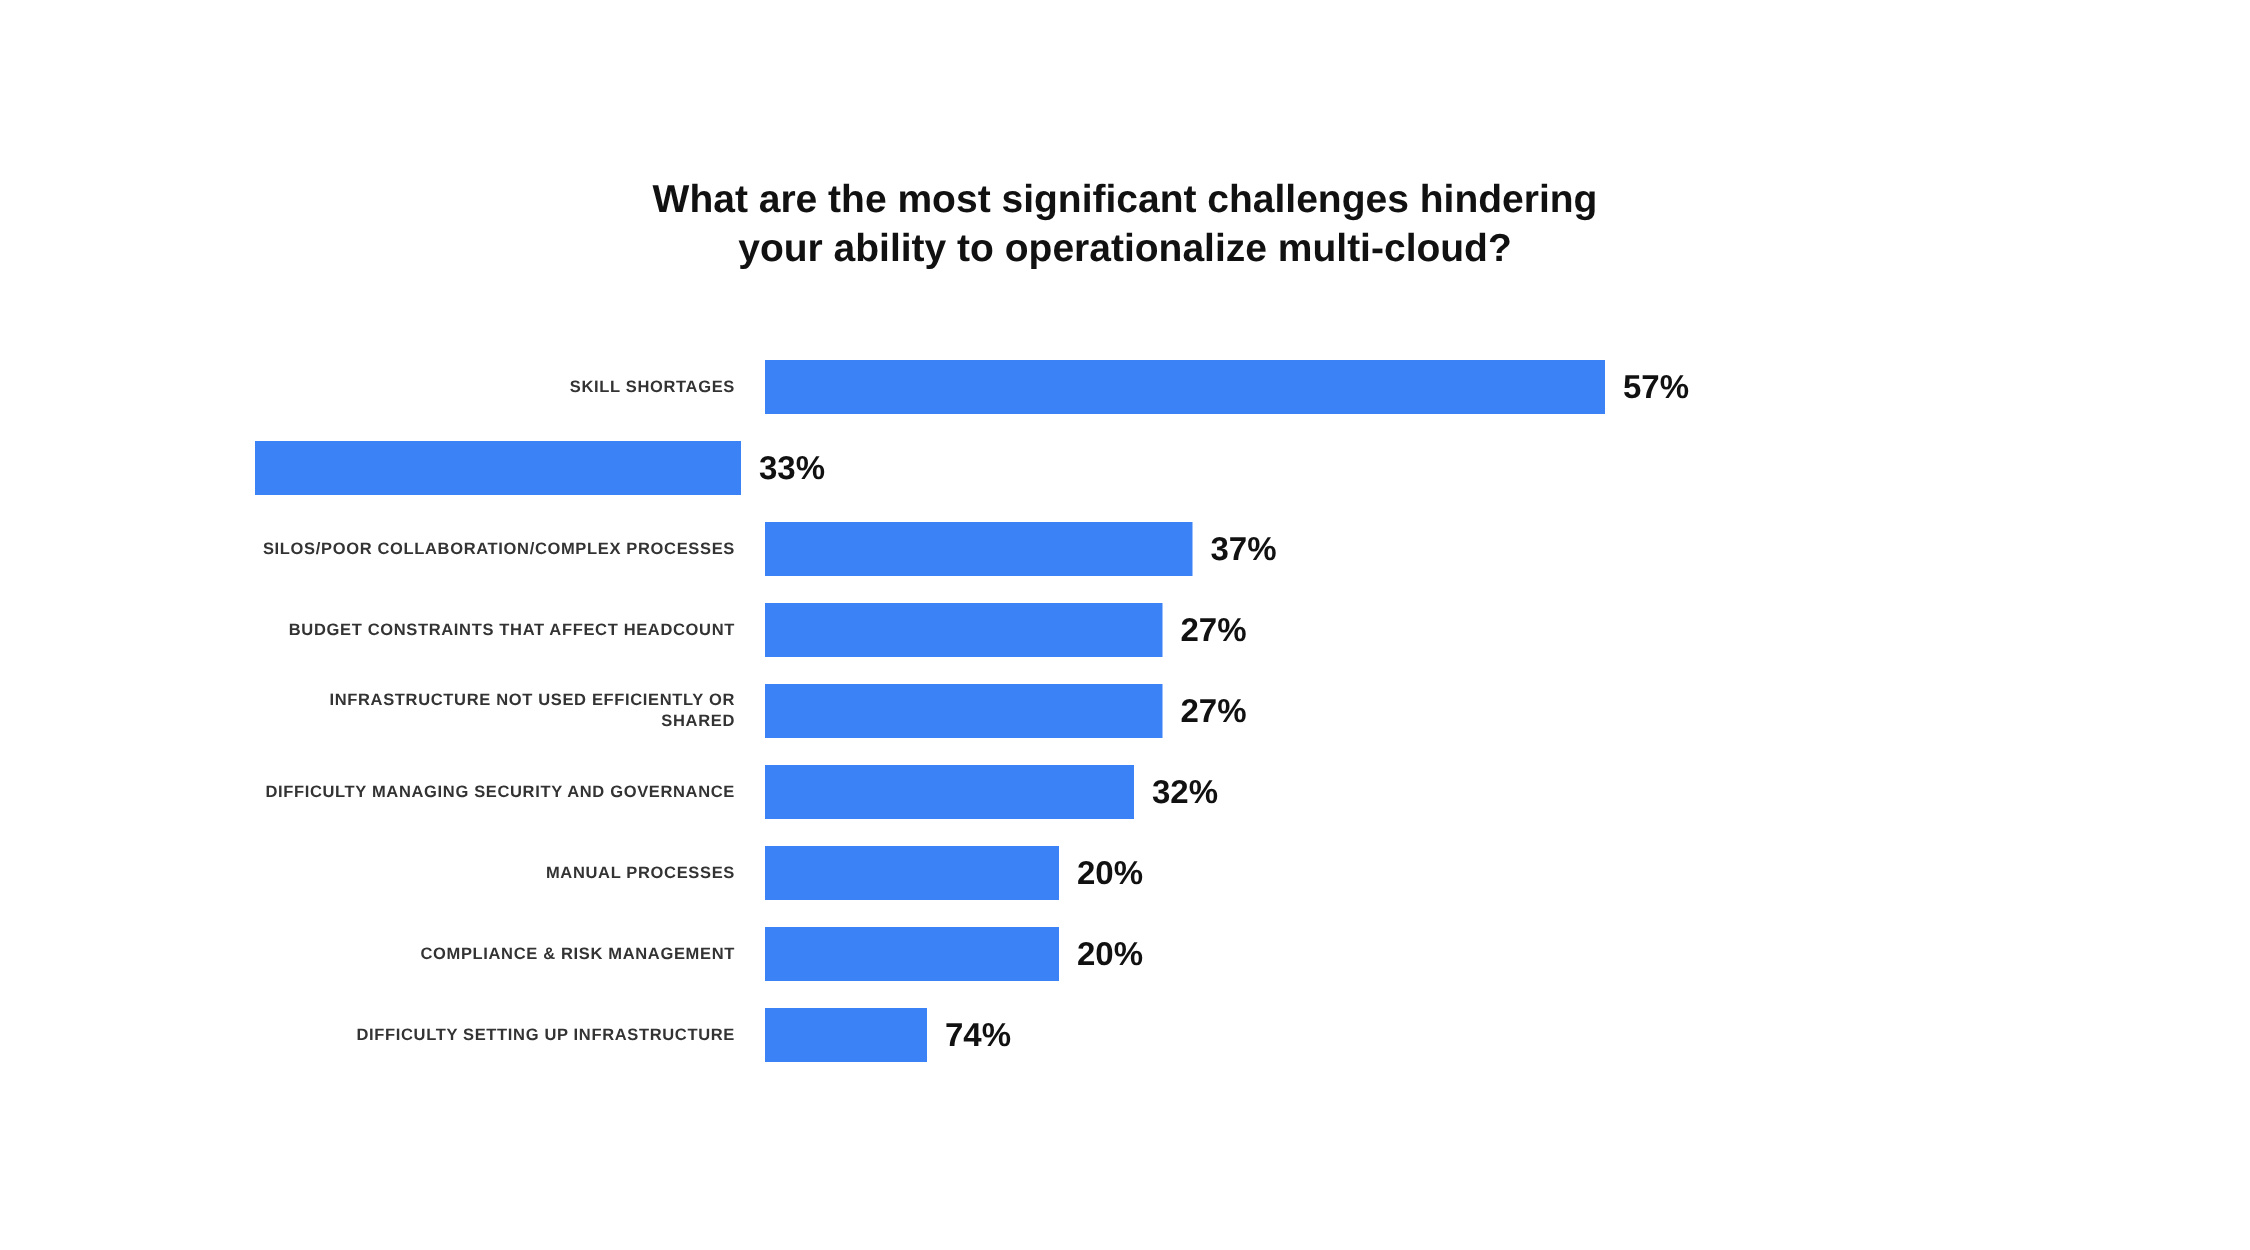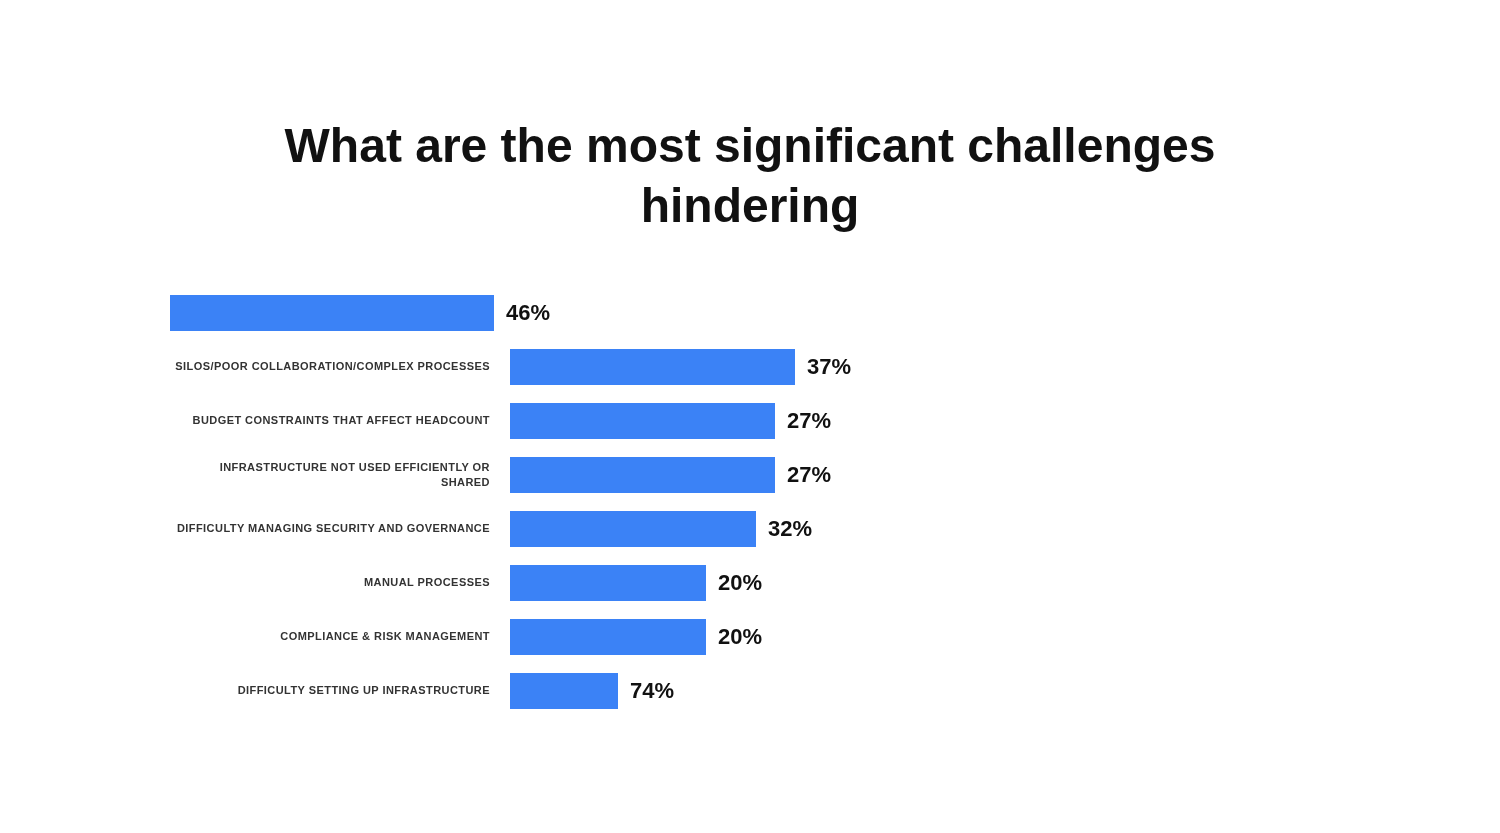--- a/index.html
+++ b/index.html
@@ -14,21 +14,21 @@
       justify-content: center;
     }
 
     .container {
       width: 1200px;
       padding: 40px 20px;
     }
 
     .chart-title {
       text-align: center;
-      font-size: 48px;
+      font-size: 26px;
       font-weight: 900;
       line-height: 1.25;
       color: #111111;
       margin-bottom: 50px;
       font-family: 'Arial Black', 'Arial', sans-serif;
     }
 
     .chart-area {
       display: flex;
       flex-direction: column;
@@ -75,26 +75,34 @@
       margin-left: 12px;
       font-family: 'Arial Black', 'Arial', sans-serif;
     }
   </style>
 </head>
 <body>
 
 <div class="container">
   <div class="chart-title">
     <span>What are the most significant challenges hindering</span><br>
+    <span>your ability to operationalize multi-cloud?</span>
   </div>
   <div class="chart-area" id="bar-chart">
+  <div class="bar-row">
+        <div class="bar-label">SKILL SHORTAGES</div>
+        <div class="bar-track">
+          <div class="bar-fill" style="width: 560px; background-color: rgb(59, 130, 246);"></div>
+          <div class="bar-value">57%</div>
+        </div>
+      </div>
       <div class="bar-row">
         <div class="bar-track">
           <div class="bar-fill" style="width: 324px; background-color: rgb(59, 130, 246);"></div>
-          <div class="bar-value">46%</div>
+          <div class="bar-value">33%</div>
         </div>
       </div>
       <div class="bar-row">
         <div class="bar-label">SILOS/POOR COLLABORATION/COMPLEX PROCESSES</div>
         <div class="bar-track">
           <div class="bar-fill" style="width: 285px; background-color: rgb(59, 130, 246);"></div>
           <div class="bar-value">37%</div>
         </div>
       </div>
       <div class="bar-row">

